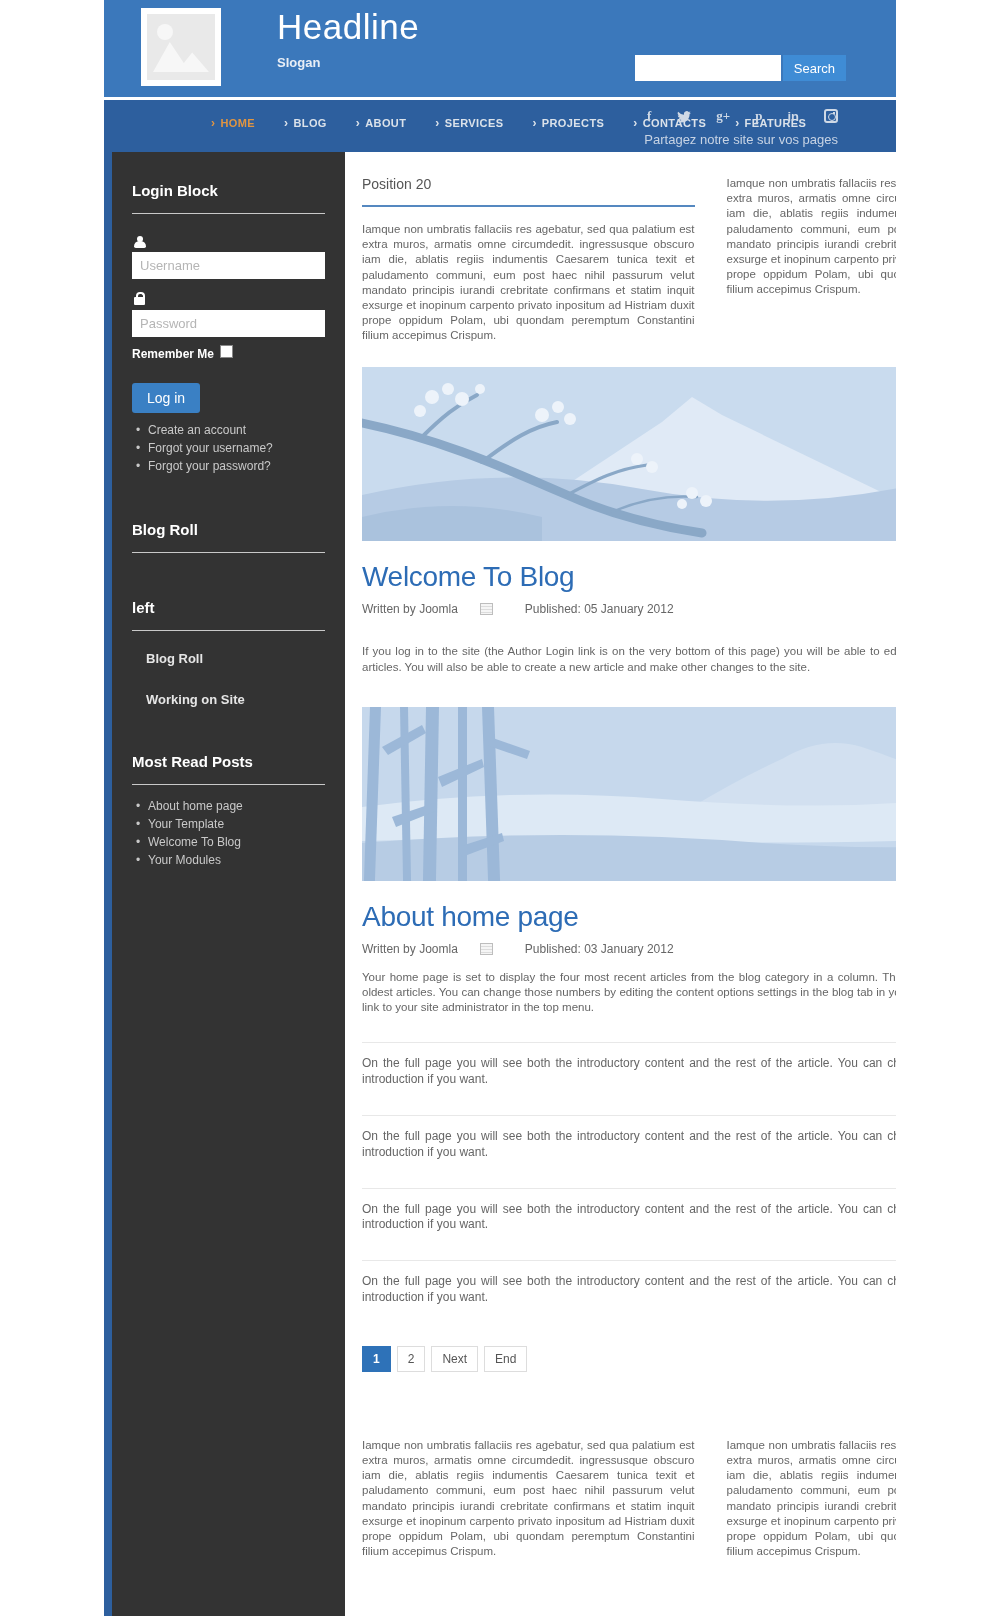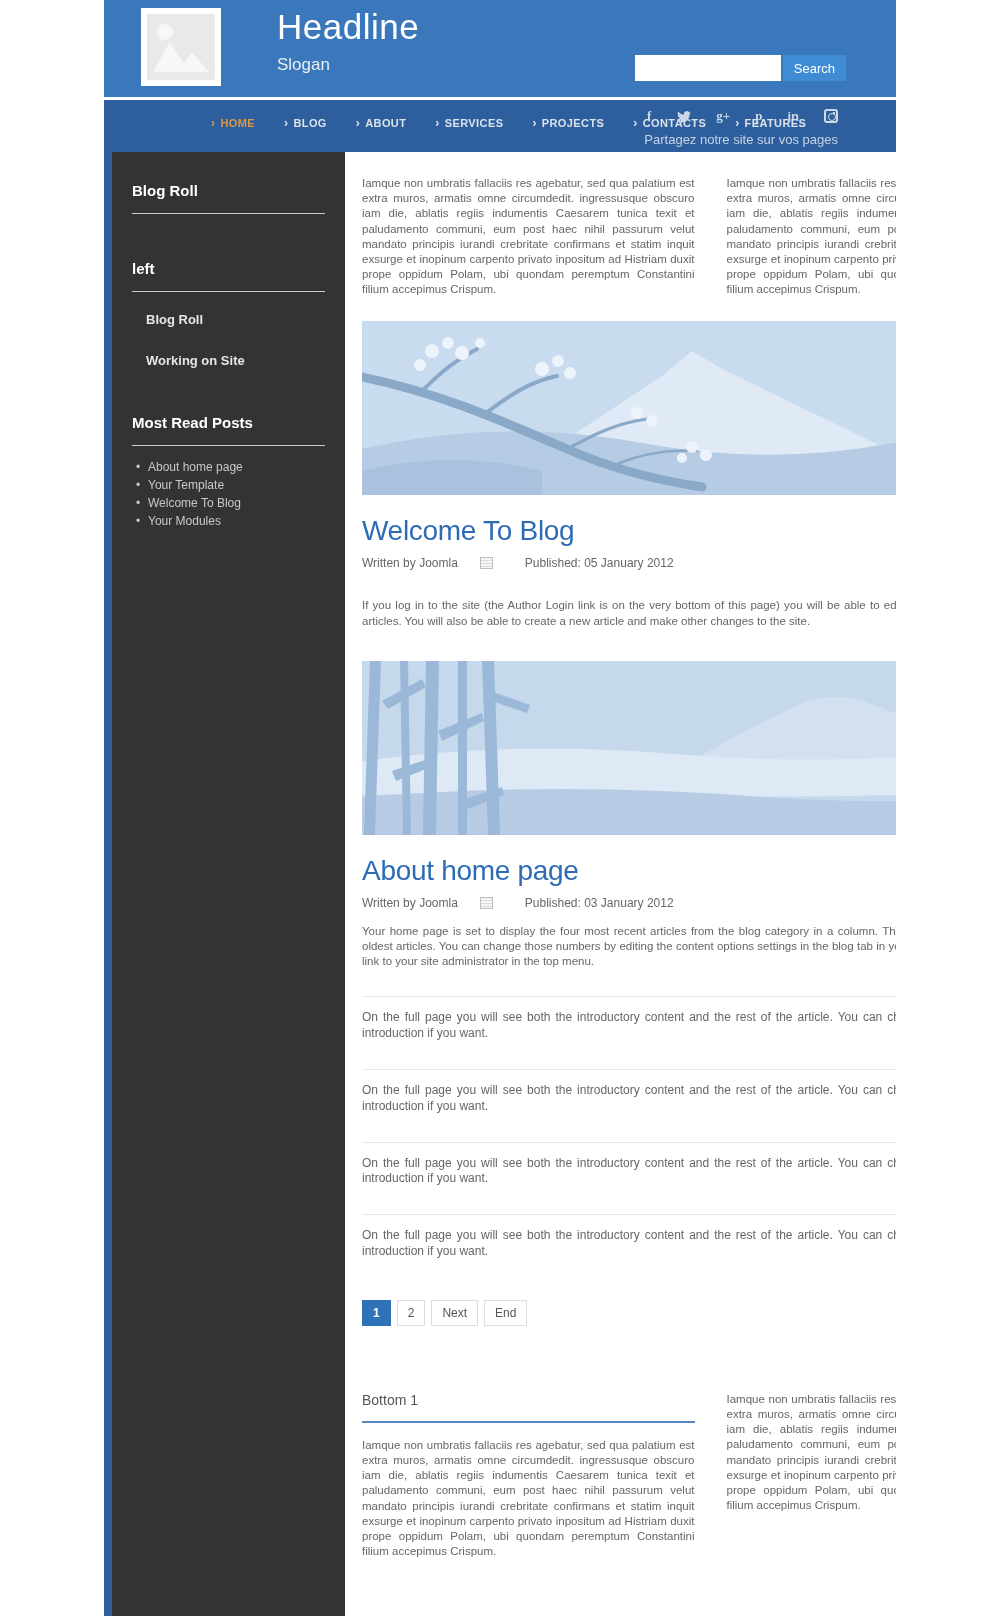--- a/index.html
+++ b/index.html
@@ -8,21 +8,21 @@
   .page { position:relative; width:792px; height:1616px; margin:0 auto; background:#fff; overflow:hidden; }
 
   
   .header { position:relative; height:97px; background:#3b78bb; }
   .logo { position:absolute; left:37px; top:8px; width:80px; height:78px; background:#fff; padding:6px; }
   .logo-img { width:100%; height:100%; background:#e9e9e9; position:relative; overflow:hidden; }
   .logo-img::before { content:""; position:absolute; left:10px; top:10px; width:16px; height:16px; border-radius:50%; background:#f7f7f7; }
   .logo-img::after { content:""; position:absolute; left:6px; bottom:8px; width:56px; height:30px; background:#f7f7f7;
       clip-path:polygon(0 100%, 30% 0, 55% 70%, 70% 35%, 100% 100%); }
   .site-title { position:absolute; left:173px; top:7px; color:#fff; font-size:35px; font-weight:normal; letter-spacing:0.5px; }
-  .site-slogan { position:absolute; left:173px; top:55px; color:#e8eef6; font-size:17px; font-weight:normal; }
+  .site-slogan { position:absolute; left:173px; top:55px; color:#e8eef6; font-size:13px; font-weight:bold; }
   .search-wrap { position:absolute; right:50px; top:55px; display:flex; }
   .search-input { width:146px; height:26px; border:none; outline:none; padding:0 6px; font-size:12px; background:#fff; }
   .search-btn { height:26px; margin-left:2px; background:#3f8cd5; color:#fff; border:none; font-size:13px; padding:0 11px; cursor:pointer; }
 
   
   .navbar { position:relative; height:55px; background:#2d5f9e; border-top:3px solid #fff; }
   .nav-menu { position:absolute; left:107px; top:17px; display:flex; gap:29px; list-style:none; }
   .nav-item { display:flex; align-items:center; gap:5px; cursor:pointer; color:#dbe2ea; font-size:11px; font-weight:bold; letter-spacing:0.4px; }
   .nav-item .chev { font-size:12px; line-height:1; }
   .nav-item.active { color:#e09542; }
@@ -147,20 +147,37 @@
       </div>
       <div class="share-text">Partagez notre site sur vos pages</div>
     </div>
   </div>
 
   <div class="body-wrap">
     <div class="left-stripe"></div>
 
     <div class="sidebar">
 
+      <div class="sb-section">
+        <div class="sb-title">Login Block</div>
+        <div class="icon-user"></div>
+        <input class="sb-input" type="text" placeholder="Username" style="">
+        <div class="icon-lock"></div>
+        <input class="sb-input" type="password" placeholder="Password" style="">
+        <div class="remember-row">
+          <span>Remember Me</span>
+          <input type="checkbox" class="cbx" style="">
+        </div>
+        <button class="login-btn">Log in</button>
+        <ul class="sb-links">
+          <li>Create an account</li>
+          <li>Forgot your username?</li>
+          <li>Forgot your password?</li>
+        </ul>
+      </div>
 
       <div class="sb-section">
         <div class="sb-title">Blog Roll</div>
       </div>
 
       <div class="sb-section">
         <div class="sb-title">left</div>
         <ul class="leftmenu">
           <li>Blog Roll</li>
           <li>Working on Site</li>
@@ -175,20 +192,21 @@
           <li>Welcome To Blog</li>
           <li>Your Modules</li>
         </ul>
       </div>
     </div>
 
     <div class="main">
 
       <div class="mod-row">
         <div class="mod-col">
+          <div class="mod-title">Position 20</div>
           <p class="mod-text">Iamque non umbratis fallaciis res agebatur, sed qua palatium est extra muros, armatis omne circumdedit. ingressusque obscuro iam die, ablatis regiis indumentis Caesarem tunica texit et paludamento communi, eum post haec nihil passurum velut mandato principis iurandi crebritate confirmans et statim inquit exsurge et inopinum carpento privato inpositum ad Histriam duxit prope oppidum Polam, ubi quondam peremptum Constantini filium accepimus Crispum.</p>
         </div>
         <div class="mod-col">
           <p class="mod-text">Iamque non umbratis fallaciis res agebatur, sed qua palatium est extra muros, armatis omne circumdedit. ingressusque obscuro iam die, ablatis regiis indumentis Caesarem tunica texit et paludamento communi, eum post haec nihil passurum velut mandato principis iurandi crebritate confirmans et statim inquit exsurge et inopinum carpento privato inpositum ad Histriam duxit prope oppidum Polam, ubi quondam peremptum Constantini filium accepimus Crispum.</p>
         </div>
       </div>
 
       <svg class="banner" viewBox="0 0 697 174" preserveAspectRatio="none">
         <rect width="697" height="174" fill="#c9dbee"></rect>
         <polygon points="120,174 300,55 330,30 360,48 620,174" fill="#e0eaf6"></polygon>
@@ -279,21 +297,20 @@
 
       <div class="pagination">
         <span class="pg active">1</span>
         <span class="pg">2</span>
         <span class="pg">Next</span>
         <span class="pg">End</span>
       </div>
 
       <div class="mod-row bottom-row">
         <div class="mod-col">
-          <div class="mod-title">Bottom 1</div>
           <p class="mod-text">Iamque non umbratis fallaciis res agebatur, sed qua palatium est extra muros, armatis omne circumdedit. ingressusque obscuro iam die, ablatis regiis indumentis Caesarem tunica texit et paludamento communi, eum post haec nihil passurum velut mandato principis iurandi crebritate confirmans et statim inquit exsurge et inopinum carpento privato inpositum ad Histriam duxit prope oppidum Polam, ubi quondam peremptum Constantini filium accepimus Crispum.</p>
         </div>
         <div class="mod-col">
           <p class="mod-text">Iamque non umbratis fallaciis res agebatur, sed qua palatium est extra muros, armatis omne circumdedit. ingressusque obscuro iam die, ablatis regiis indumentis Caesarem tunica texit et paludamento communi, eum post haec nihil passurum velut mandato principis iurandi crebritate confirmans et statim inquit exsurge et inopinum carpento privato inpositum ad Histriam duxit prope oppidum Polam, ubi quondam peremptum Constantini filium accepimus Crispum.</p>
         </div>
       </div>
 
     </div>
   </div>
 </div>

